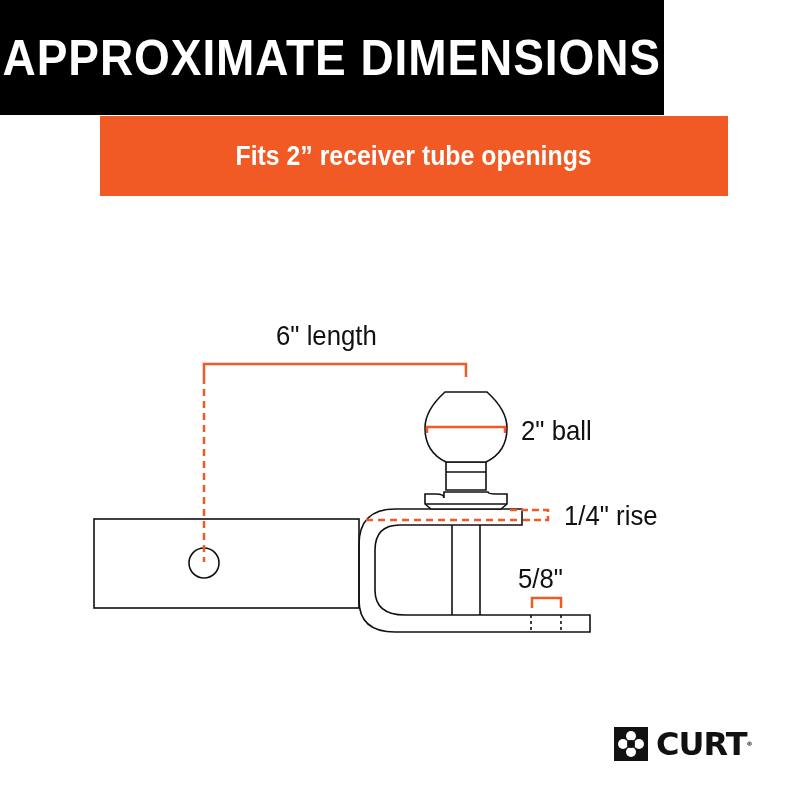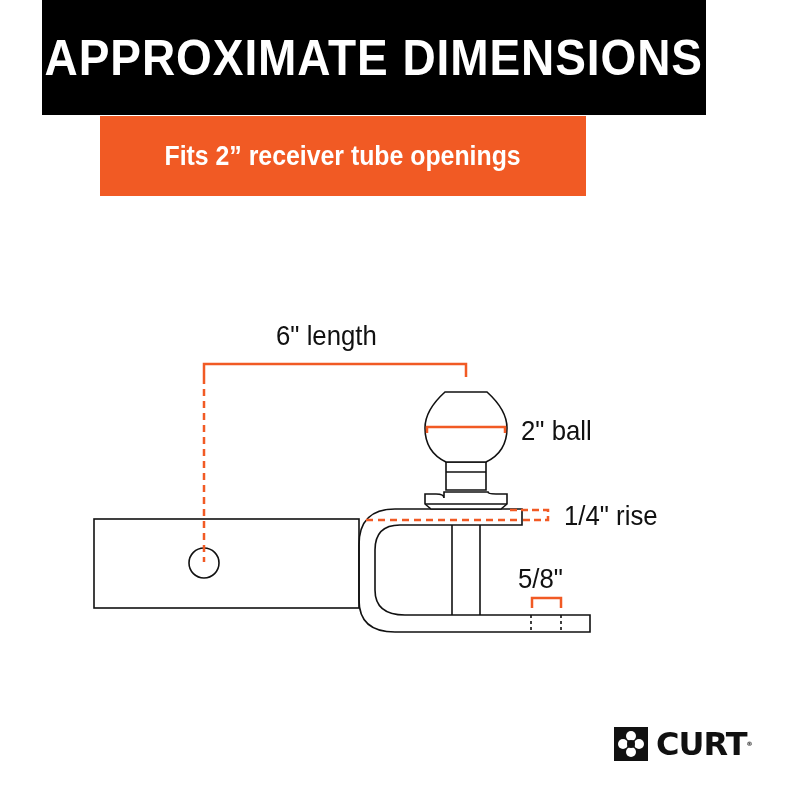--- a/index.html
+++ b/index.html
@@ -1,22 +1,22 @@
 <!DOCTYPE html>
 <html><head>
 <meta charset="utf-8">
 <style>
   html, body { margin:0; padding:0; }
   body { width:800px; height:800px; background:#ffffff; position:relative; overflow:hidden;
          font-family:"Liberation Sans", "DejaVu Sans", sans-serif; }
   .header { position:absolute; left:0; top:0; width:664px; height:115px; background:#000000;
-            display:flex; align-items:center; justify-content:center;margin-left:42px; }
+            display:flex; align-items:center; justify-content:center; }
   .header-title { color:#ffffff; font-weight:bold; font-size:50px; letter-spacing:1px;
                   transform:scaleX(0.92); white-space:nowrap; }
-  .subbanner { position:absolute; left:100px; top:116px; width:486px; height:80px; background:#f15a24;
+  .subbanner { position:absolute; left:100px; top:116px; width:628px; height:80px; background:#f15a24;
                display:flex; align-items:center; justify-content:center; }
   .subbanner-text { color:#ffffff; font-weight:bold; font-size:27px; transform:scaleX(0.92); white-space:nowrap; }
   .diagram { position:absolute; left:0; top:0; width:800px; height:800px; }
   .label { position:absolute; color:#111111; font-size:28px; white-space:nowrap; transform:scaleX(0.92);
            transform-origin:left center; }
   .logo { position:absolute; left:614px; top:726px; display:flex; align-items:center; }
   .logo-text { font-family:"DejaVu Sans", sans-serif; font-weight:900; font-size:32px; color:#111;
                letter-spacing:-1px; margin-left:8px; line-height:36px; }
   .logo-tm { font-size:6px; vertical-align:top; }
 </style>

